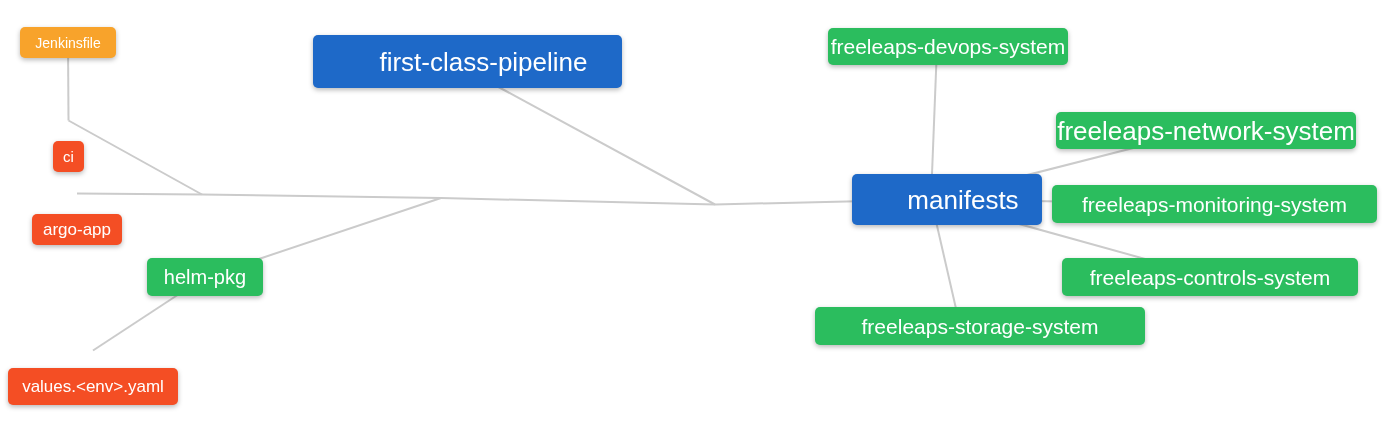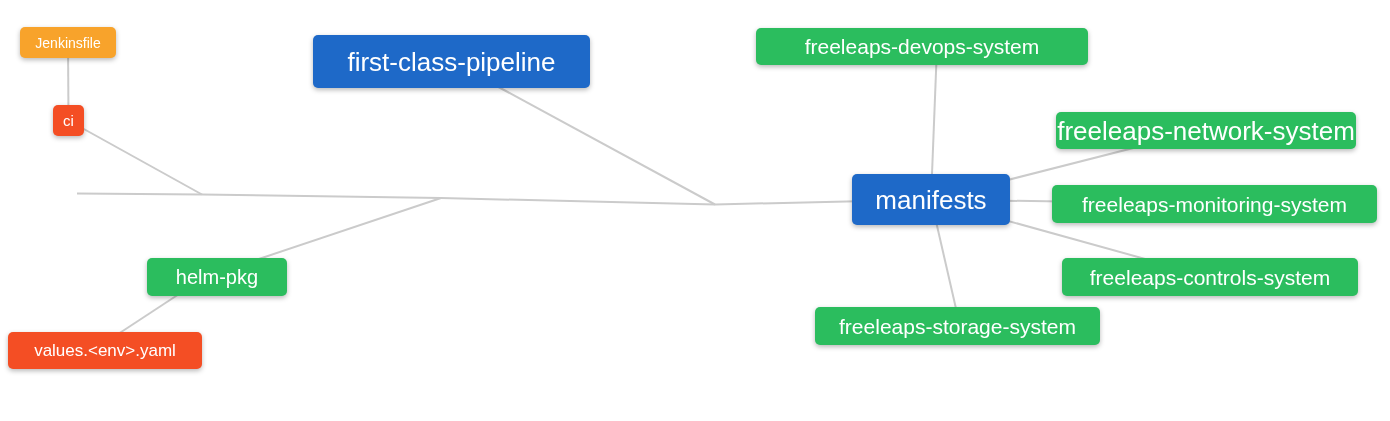--- a/index.html
+++ b/index.html
@@ -32,24 +32,24 @@
     align-items: center;
     justify-content: center;
     color: var(--text, #fff);
     border-radius: 5px;
     box-shadow: 0 2px 5px rgba(0,0,0,0.28);
     white-space: nowrap;
     cursor: pointer;
     user-select: none;
     line-height: 1;
   }
-  .node.blue   { background: var(--blue,   #1E69C8); }
+  .node.blue   { background: var(--blue,   #1E69C8); padding-left: 32px; }
   .node.green  { background: var(--green,  #2BBD5E); }
   .node.orange { background: var(--orange, #F8A32B); }
-  .node.red    { background: var(--red,    #F44E24); }
+  .node.red    { background: var(--red,    #F44E24); margin-top: 36px; }
   .node.dark   { background: var(--dark,   #3B3836); }
 </style>
 </head>
 <body>
 
 <div class="canvas">
 
   <svg class="edges" id="edges">
       <line x1="68" y1="42.5" x2="68.5" y2="120.5"></line>
       <line x1="68.5" y1="120.5" x2="202" y2="194.5"></line>
@@ -64,35 +64,36 @@
       <line x1="931" y1="199.5" x2="1202" y2="130.5"></line>
       <line x1="931" y1="199.5" x2="1214.5" y2="204"></line>
       <line x1="931" y1="199.5" x2="1210" y2="277"></line>
       <line x1="931" y1="199.5" x2="960" y2="326"></line>
     </svg>
 
   <div class="node orange" style="left:20px; top:27px; width:96px; height:31px; font-size:14px;">Jenkinsfile</div>
 
   <div class="node red" style="left:53px; top:105px; width:31px; height:31px; font-size:15px;">ci</div>
 
+  <div class="node red" style="left:32px; top:178px; width:90px; height:31px; font-size:17px;">argo-app</div>
 
 
-  <div class="node green" style="left:147px; top:258px; width:140px; height:38px; font-size:20px;">helm-pkg</div>
+  <div class="node green" style="left:147px; top:258px; width:116px; height:38px; font-size:20px;">helm-pkg</div>
 
-  <div class="node red" style="left:8px; top:332px; width:194px; height:37px; font-size:17px;">values.&lt;env&gt;.yaml</div>
+  <div class="node red" style="left:8px; top:332px; width:170px; height:37px; font-size:17px;">values.&lt;env&gt;.yaml</div>
 
   <div class="node blue" style="left:313px; top:35px; width:277px; height:53px; font-size:26px;">first-class-pipeline</div>
 
 
 
   <div class="node blue" style="left:852px; top:174px; width:158px; height:51px; font-size:26px;text-align:right;">manifests</div>
 
-  <div class="node green" style="left:756px; top:28px; width:332px; height:37px; font-size:21px;">freeleaps-devops-system</div>
+  <div class="node green" style="left:828px; top:28px; width:240px; height:37px; font-size:21px;">freeleaps-devops-system</div>
 
   <div class="node green" style="left:1056px; top:112px; width:300px; height:37px; font-size:26px;">freeleaps-network-system</div>
 
   <div class="node green" style="left:1052px; top:185px; width:325px; height:38px; font-size:21px;">freeleaps-monitoring-system</div>
 
   <div class="node green" style="left:1062px; top:258px; width:296px; height:38px; font-size:21px;">freeleaps-controls-system</div>
 
-  <div class="node green" style="left:815px; top:307px; width:285px; height:38px; font-size:21px;">freeleaps-storage-system</div>
+  <div class="node green" style="left:815px; top:307px; width:330px; height:38px; font-size:21px;">freeleaps-storage-system</div>
 
 </div>
 
 </body></html>

